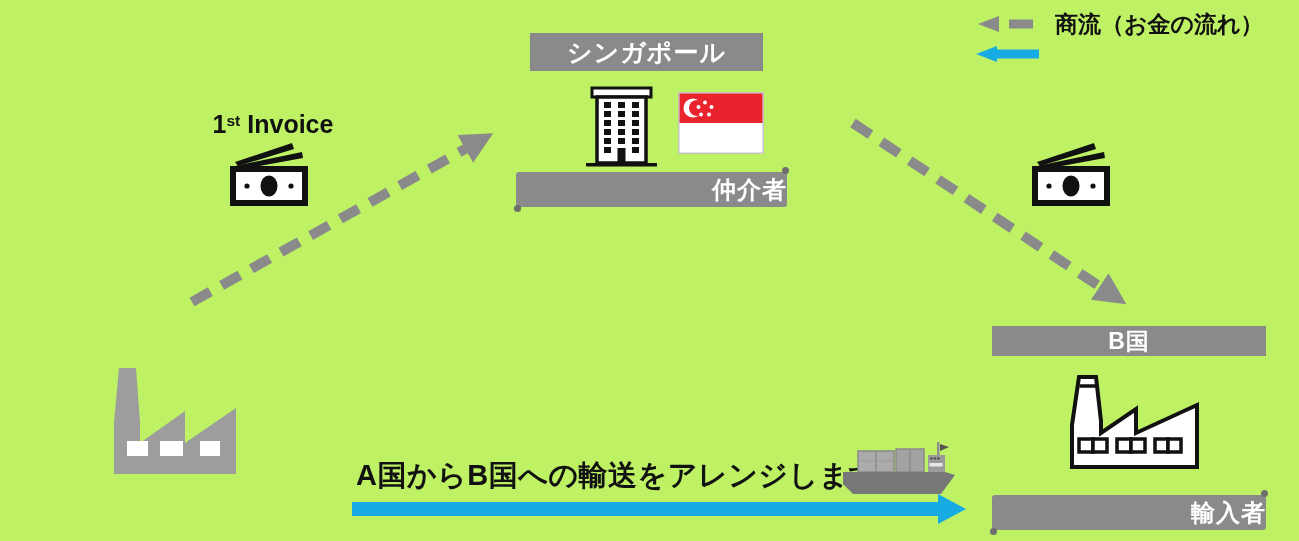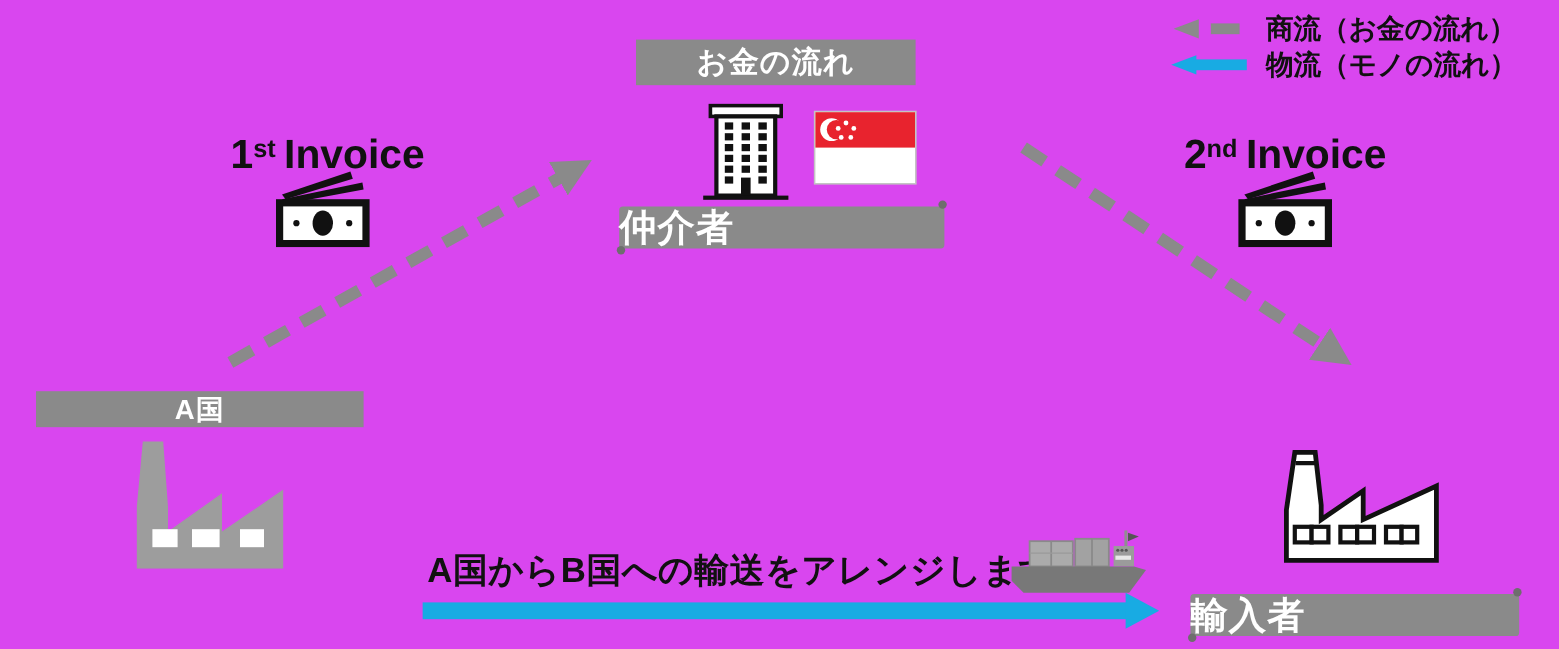--- a/index.html
+++ b/index.html
@@ -5,38 +5,38 @@
   :root{
     --gray:#8a8a8a;
     --gray-dark:#6e6e6e;
     --blue:#18abe3;
     --flag-red:#e8232e;
     --factory-gray:#9d9d9d;
     --ink:#111111;
   }
   html,body{margin:0;padding:0;background:#ffffff;}
   body{font-family:"Liberation Sans","DejaVu Sans",sans-serif;}
-  #canvas{position:relative;width:1299px;height:541px;background:#d946ef;overflow:hidden;}
+  #canvas{position:relative;width:1299px;height:541px;background:#bef264;overflow:hidden;}
 
   svg{display:block;}
   .abs{position:absolute;}
 
   
   .gbox{
     position:absolute;background:var(--gray);color:#ffffff;
     font-weight:800;text-align:center;letter-spacing:1px;
   }
   .sg-box{left:530px;top:33px;width:233px;height:38px;font-size:25px;line-height:38px;}
   .a-box{left:30px;top:326px;width:273px;height:30px;font-size:23px;line-height:30px;}
   .b-box{left:992px;top:326px;width:274px;height:30px;font-size:23px;line-height:30px;}
 
   
   .banner{
     position:absolute;background:var(--gray);color:#ffffff;border-radius:3px;
-    font-weight:800;text-align:left;font-size:31px;letter-spacing:1px;
+    font-weight:800;text-align:right;font-size:24px;letter-spacing:1px;
   }
   .banner::before{
     content:"";position:absolute;right:-2px;top:-5px;width:7px;height:7px;
     border-radius:50%;background:var(--gray-dark);
   }
   .banner::after{
     content:"";position:absolute;left:-2px;bottom:-5px;width:7px;height:7px;
     border-radius:50%;background:var(--gray-dark);
   }
   .broker-banner{left:516px;top:172px;width:271px;height:35px;line-height:35px;}
@@ -45,21 +45,21 @@
 
   
   .legend{position:absolute;left:973px;top:9px;}
   .legend-row{display:flex;align-items:center;height:30px;}
   .legend-row svg{margin-right:12px;flex:0 0 auto;}
   .legend-label{font-size:23px;font-weight:800;color:var(--ink);white-space:nowrap;}
 
   
   .invoice-label{
     position:absolute;width:170px;text-align:center;
-    font-size:34px;font-weight:800;color:var(--ink);white-space:nowrap;
+    font-size:25px;font-weight:800;color:var(--ink);white-space:nowrap;
   }
   .invoice-label .ord{font-size:0.62em;position:relative;top:-0.45em;}
   .invoice-label .word{margin-left:7px;}
   #inv1{left:188px;top:110px;}
   #inv2{left:986px;top:110px;}
 
   
   .caption{
     position:absolute;left:356px;top:456px;
     font-size:29px;font-weight:900;color:var(--ink);white-space:nowrap;letter-spacing:0.5px;
@@ -90,25 +90,24 @@
         <polygon points="5,10 26,2 26,18" style="fill:var(--gray)"></polygon>
         <rect x="36" y="5.5" width="24" height="9" style="fill:var(--gray)"></rect>
       </svg>
       <span class="legend-label">商流（お金の流れ）</span>
     </div>
     <div class="legend-row">
       <svg width="70" height="20" viewBox="0 0 70 20">
         <polygon points="3,10 24,2 24,18" style="fill:var(--blue)"></polygon>
         <rect x="22" y="5.5" width="44" height="9" style="fill:var(--blue)"></rect>
       </svg>
-      <span class="legend-label">物流（モノの流れ）</span>
     </div>
   </div>
 
-  <div class="gbox sg-box">お金の流れ</div>
+  <div class="gbox sg-box">シンガポール</div>
 
   <svg class="abs" style="left:579px;top:86px;" width="85" height="82" viewBox="0 0 85 82">
     <rect x="13" y="2" width="59" height="9" class="ink-stroke" stroke-width="3"></rect>
     <rect x="18" y="11" width="49" height="66" class="ink-stroke" stroke-width="3.5"></rect>
 
     <g style="fill:var(--ink)">
       <rect x="25" y="16" width="7" height="6"></rect>
         <rect x="25" y="25" width="7" height="6"></rect>
       <rect x="25" y="34" width="7" height="6"></rect>
         <rect x="25" y="43" width="7" height="6"></rect>
@@ -151,42 +150,39 @@
   </div>
   <svg class="abs" style="left:228px;top:140px;" width="82" height="66" viewBox="0 0 82 66">
     <path d="M7,22 L64,3 L66,9 L10,26 Z" style="fill:var(--ink)"></path>
     <path d="M7,26 L74,12 L75,18 L10,30 Z" style="fill:var(--ink)"></path>
     <rect x="5" y="29" width="72" height="34" fill="#ffffff" style="stroke:var(--ink)" stroke-width="6"></rect>
     <ellipse cx="41" cy="46" rx="8.5" ry="10.5" style="fill:var(--ink)"></ellipse>
     <circle cx="19" cy="46" r="2.6" style="fill:var(--ink)"></circle>
     <circle cx="63" cy="46" r="2.6" style="fill:var(--ink)"></circle>
   </svg>
 
-  <div class="invoice-label" id="inv2">
-    <span>2</span><span class="ord">nd</span><span class="word">Invoice</span>
-  </div>
   <svg class="abs" style="left:1030px;top:140px;" width="82" height="66" viewBox="0 0 82 66">
     <path d="M7,22 L64,3 L66,9 L10,26 Z" style="fill:var(--ink)"></path>
     <path d="M7,26 L74,12 L75,18 L10,30 Z" style="fill:var(--ink)"></path>
     <rect x="5" y="29" width="72" height="34" fill="#ffffff" style="stroke:var(--ink)" stroke-width="6"></rect>
     <ellipse cx="41" cy="46" rx="8.5" ry="10.5" style="fill:var(--ink)"></ellipse>
     <circle cx="19" cy="46" r="2.6" style="fill:var(--ink)"></circle>
     <circle cx="63" cy="46" r="2.6" style="fill:var(--ink)"></circle>
   </svg>
 
-  <div class="gbox a-box">A国</div>
   <svg class="abs" style="left:112px;top:366px;" width="126" height="108" viewBox="0 0 126 108">
     <path d="M2,108 V56 L7,2 H24 L28,56 V77 L73,45 V77 L124,42 V108 Z" style="fill:var(--factory-gray)"></path>
     <g fill="#ffffff">
       <rect x="15" y="75" width="21" height="15"></rect>
       <rect x="48" y="75" width="23" height="15"></rect>
       <rect x="88" y="75" width="20" height="15"></rect>
     </g>
   </svg>
 
+  <div class="gbox b-box">B国</div>
   <svg class="abs" style="left:1066px;top:369px;" width="138" height="102" viewBox="0 0 138 102">
     <path d="M6,98 V56 L13,8 H30 L35,52 V64 L70,40 V64 L131,36 V98 Z" class="ink-stroke" stroke-width="4" stroke-linejoin="miter"></path>
     <path d="M13.5,17 H32" fill="none" style="stroke:var(--ink)" stroke-width="3.5"></path>
     <g class="ink-stroke" stroke-width="3.5">
       <rect x="13" y="70" width="14" height="13"></rect>
         <rect x="27" y="70" width="14" height="13"></rect>
       <rect x="51" y="70" width="14" height="13"></rect>
         <rect x="65" y="70" width="14" height="13"></rect>
       <rect x="89" y="70" width="13" height="13"></rect>
         <rect x="102" y="70" width="13" height="13"></rect>

